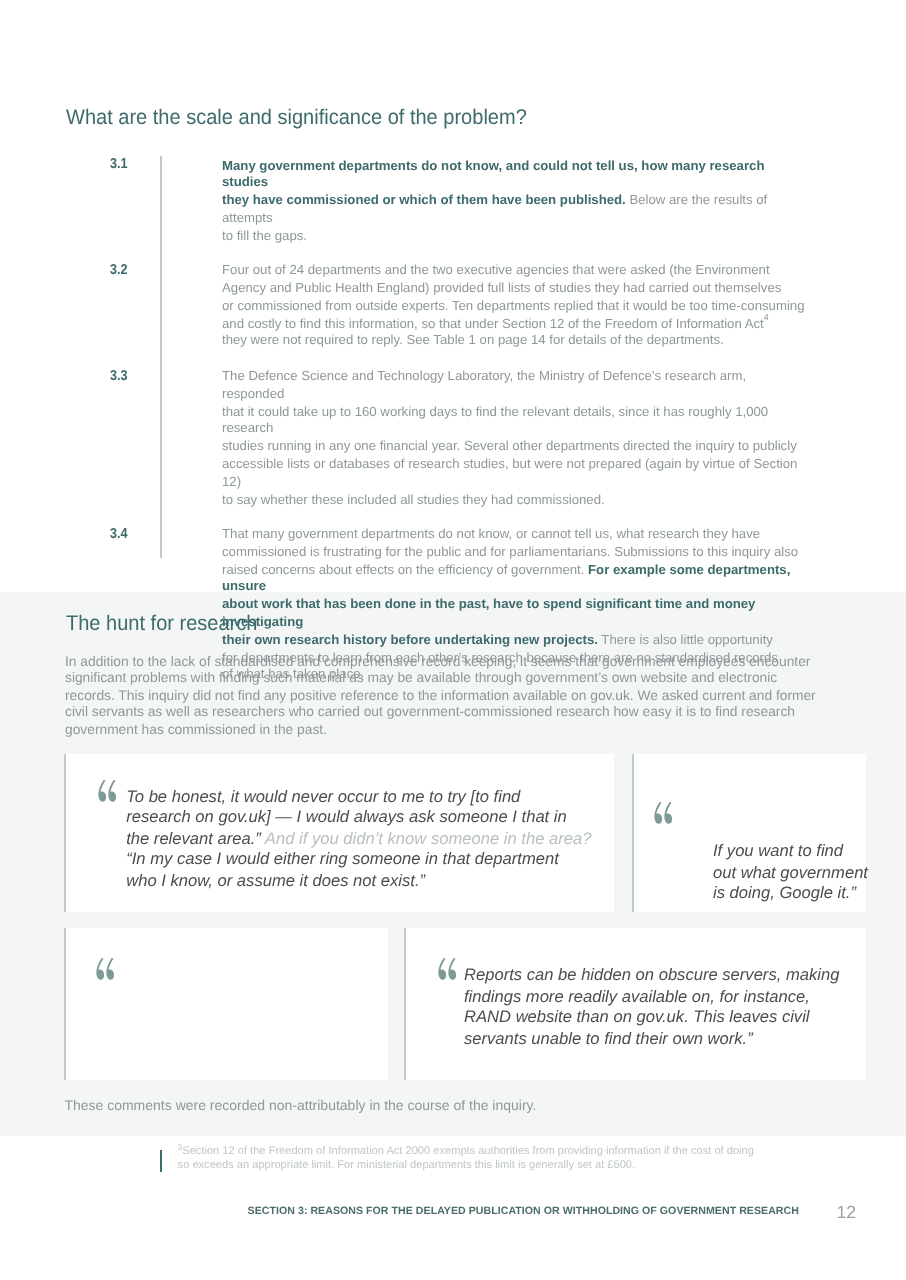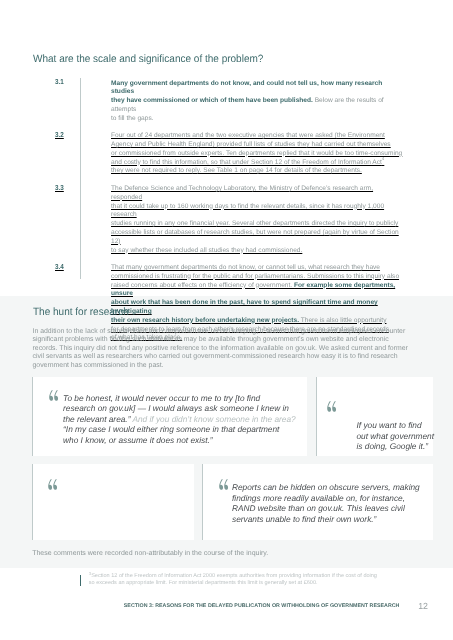--- a/index.html
+++ b/index.html
@@ -5,21 +5,21 @@
 html,body{margin:0;padding:0;}
 body{width:453px;height:640px;background:#ffffff;font-family:"Liberation Sans",sans-serif;overflow:hidden;-webkit-font-smoothing:antialiased;text-rendering:geometricPrecision;}
 .page{position:relative;width:364px;height:640px;background:#fff;}
 .band-gray{position:absolute;left:0;top:296px;width:453px;height:272px;background:#f4f6f6;}
 .sec-heading{position:absolute;color:#3d6a6b;font-size:10.6px;font-weight:400;white-space:nowrap;transform:scaleX(0.945);transform-origin:left top;}
 #heading-scale{left:33px;top:53.2px;}
 #heading-hunt{left:33px;top:306.3px;}
 .numlist{position:absolute;left:55px;top:78.4px;width:348px;}
 .nl-rule{position:absolute;left:25.2px;top:0px;width:0.9px;height:201px;background:#bfcaca;}
 .row{position:relative;display:flex;gap:20px;}
-.row+.row{margin-top:8.7px;text-decoration:underline;}
+.row+.row{margin-top:8.7px;}
 .num{width:25px;flex:0 0 25px;font-size:7.2px;font-weight:700;color:#3d6a6b;line-height:8.8px;letter-spacing:0px;transform:scaleX(0.88);transform-origin:left top;}
 .txt{margin-left:11px;flex:1 1 auto;font-size:6.6px;line-height:8.8px;color:#8f9899;white-space:pre-line;position:relative;top:1.2px;}
 .hl{color:#3d6a6b;font-weight:700;}
 .fnmark{font-size:4.4px;vertical-align:4px;line-height:0;}
 .intro{position:absolute;left:32.5px;top:327.5px;width:392px;font-size:6.9px;line-height:8.5px;color:#8f9899;white-space:pre-line;}
 .qbox{position:absolute;background:#ffffff;border-left:1.1px solid #bfcaca;box-sizing:border-box;}
 #qbox-1{left:32.2px;top:376.6px;width:275.2px;height:79.6px;}
 #qbox-2{left:316px;top:376.6px;width:117.4px;height:79.6px;}
 #qbox-3{left:32.2px;top:464.4px;width:162.2px;height:75.5px;}
 #qbox-4{left:202px;top:464.4px;width:231.4px;height:75.5px;}
@@ -115,21 +115,21 @@
         </g>
       </svg></div>
  <div class="qmark" id="qmark-4"><svg width="11" height="11" viewBox="0 0 11 11" aria-hidden="true">
         <g fill="#7d9a97">
           <path d="M3.7 0.15 C2.35 2.3 1.5 4.4 1.25 6.15 C0.9 8.7 1.8 10.85 3.3 10.85 C4.4 10.85 5.05 9.8 5.05 8.45 C5.05 6.9 4.15 5.75 2.9 5.75 C2.65 5.75 2.4 5.8 2.2 5.9 C2.6 4.2 3.5 2.2 4.85 0.15 Z"></path>
           <path d="M8.7 0.15 C7.35 2.3 6.5 4.4 6.25 6.15 C5.9 8.7 6.8 10.85 8.3 10.85 C9.4 10.85 10.05 9.8 10.05 8.45 C10.05 6.9 9.15 5.75 7.9 5.75 C7.65 5.75 7.4 5.8 7.2 5.9 C7.6 4.2 8.5 2.2 9.85 0.15 Z"></path>
         </g>
       </svg></div>
 
  <div class="qtext" id="qtext-1"><span>To be honest, it would never occur to me to try [to find
-research on gov.uk] — I would always ask someone I knew in
+research on gov.uk] — I would always ask someone I that in
 the relevant area.”</span><span class="qmuted"> And if you didn’t know someone in the area?</span><span>
 “In my case I would either ring someone in that department
 who I know, or assume it does not exist.”</span></div>
  <div class="qtext" id="qtext-2">If you want to find
 out what government
 is doing, Google it.”</div>
  <div class="qtext" id="qtext-4">Reports can be hidden on obscure servers, making
 findings more readily available on, for instance,
 RAND website than on gov.uk. This leaves civil
 servants unable to find their own work.”</div>

